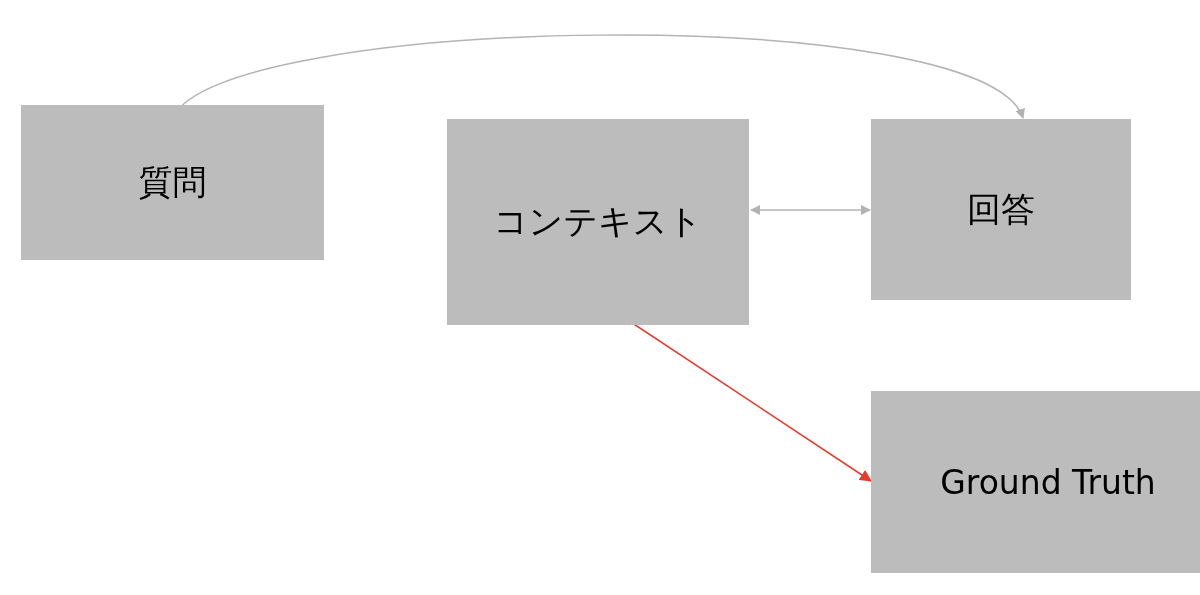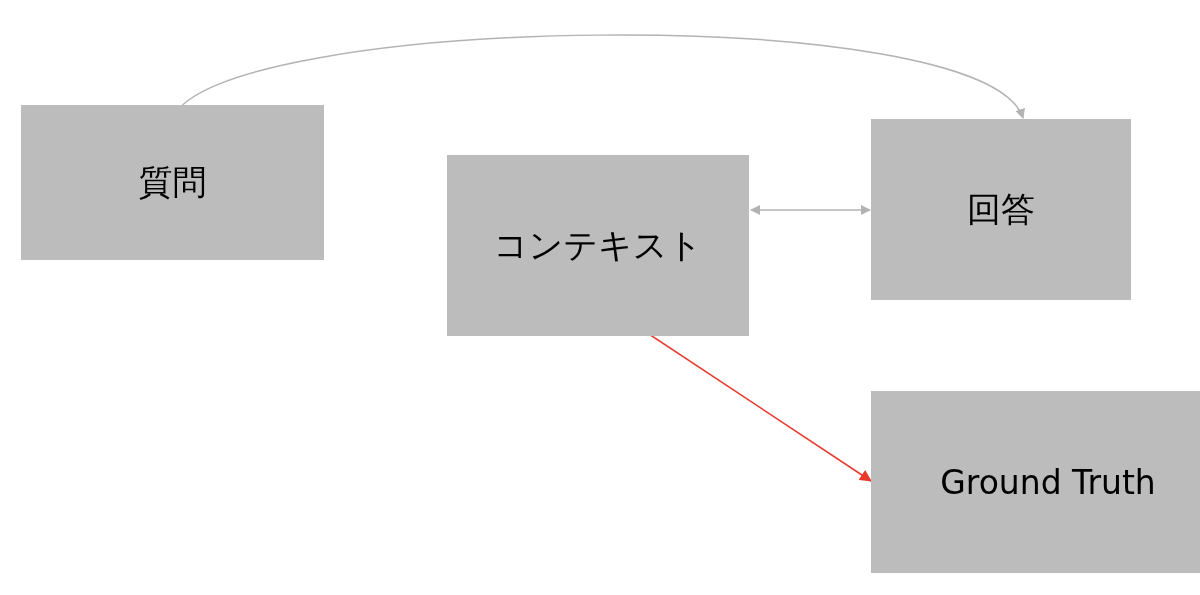--- a/index.html
+++ b/index.html
@@ -20,21 +20,21 @@
     </marker>
   </defs>
   <path d="M173,118 C215,15 985,0 1023,118" fill="none" stroke="#b3b3b3" stroke-width="1.5" marker-start="url(#ag)" marker-end="url(#ag)"></path>
   <line x1="751" y1="210" x2="870" y2="210" stroke="#b3b3b3" stroke-width="1.5" marker-start="url(#ag)" marker-end="url(#ag)"></line>
   <line x1="599" y1="301" x2="871" y2="481" stroke="#e8392b" stroke-width="1.5" marker-start="url(#ar)" marker-end="url(#ar)"></line>
 </svg>
 
 <div class="node" style="left:21px;top:105px;width:303px;height:155px;">
   <span>質問</span>
 </div>
-<div class="node" style="left:447px;top:119px;width:302px;height:181px;margin-top:36px;">
+<div class="node" style="left:447px;top:119px;width:302px;height:206px;">
   <span>コンテキスト</span>
 </div>
 <div class="node" style="left:871px;top:119px;width:260px;height:181px;">
   <span>回答</span>
 </div>
 <div class="node" style="left:871px;top:391px;width:354px;height:182px;font-size:33px;">
   <span>Ground Truth</span>
 </div>
 
 </body></html>

